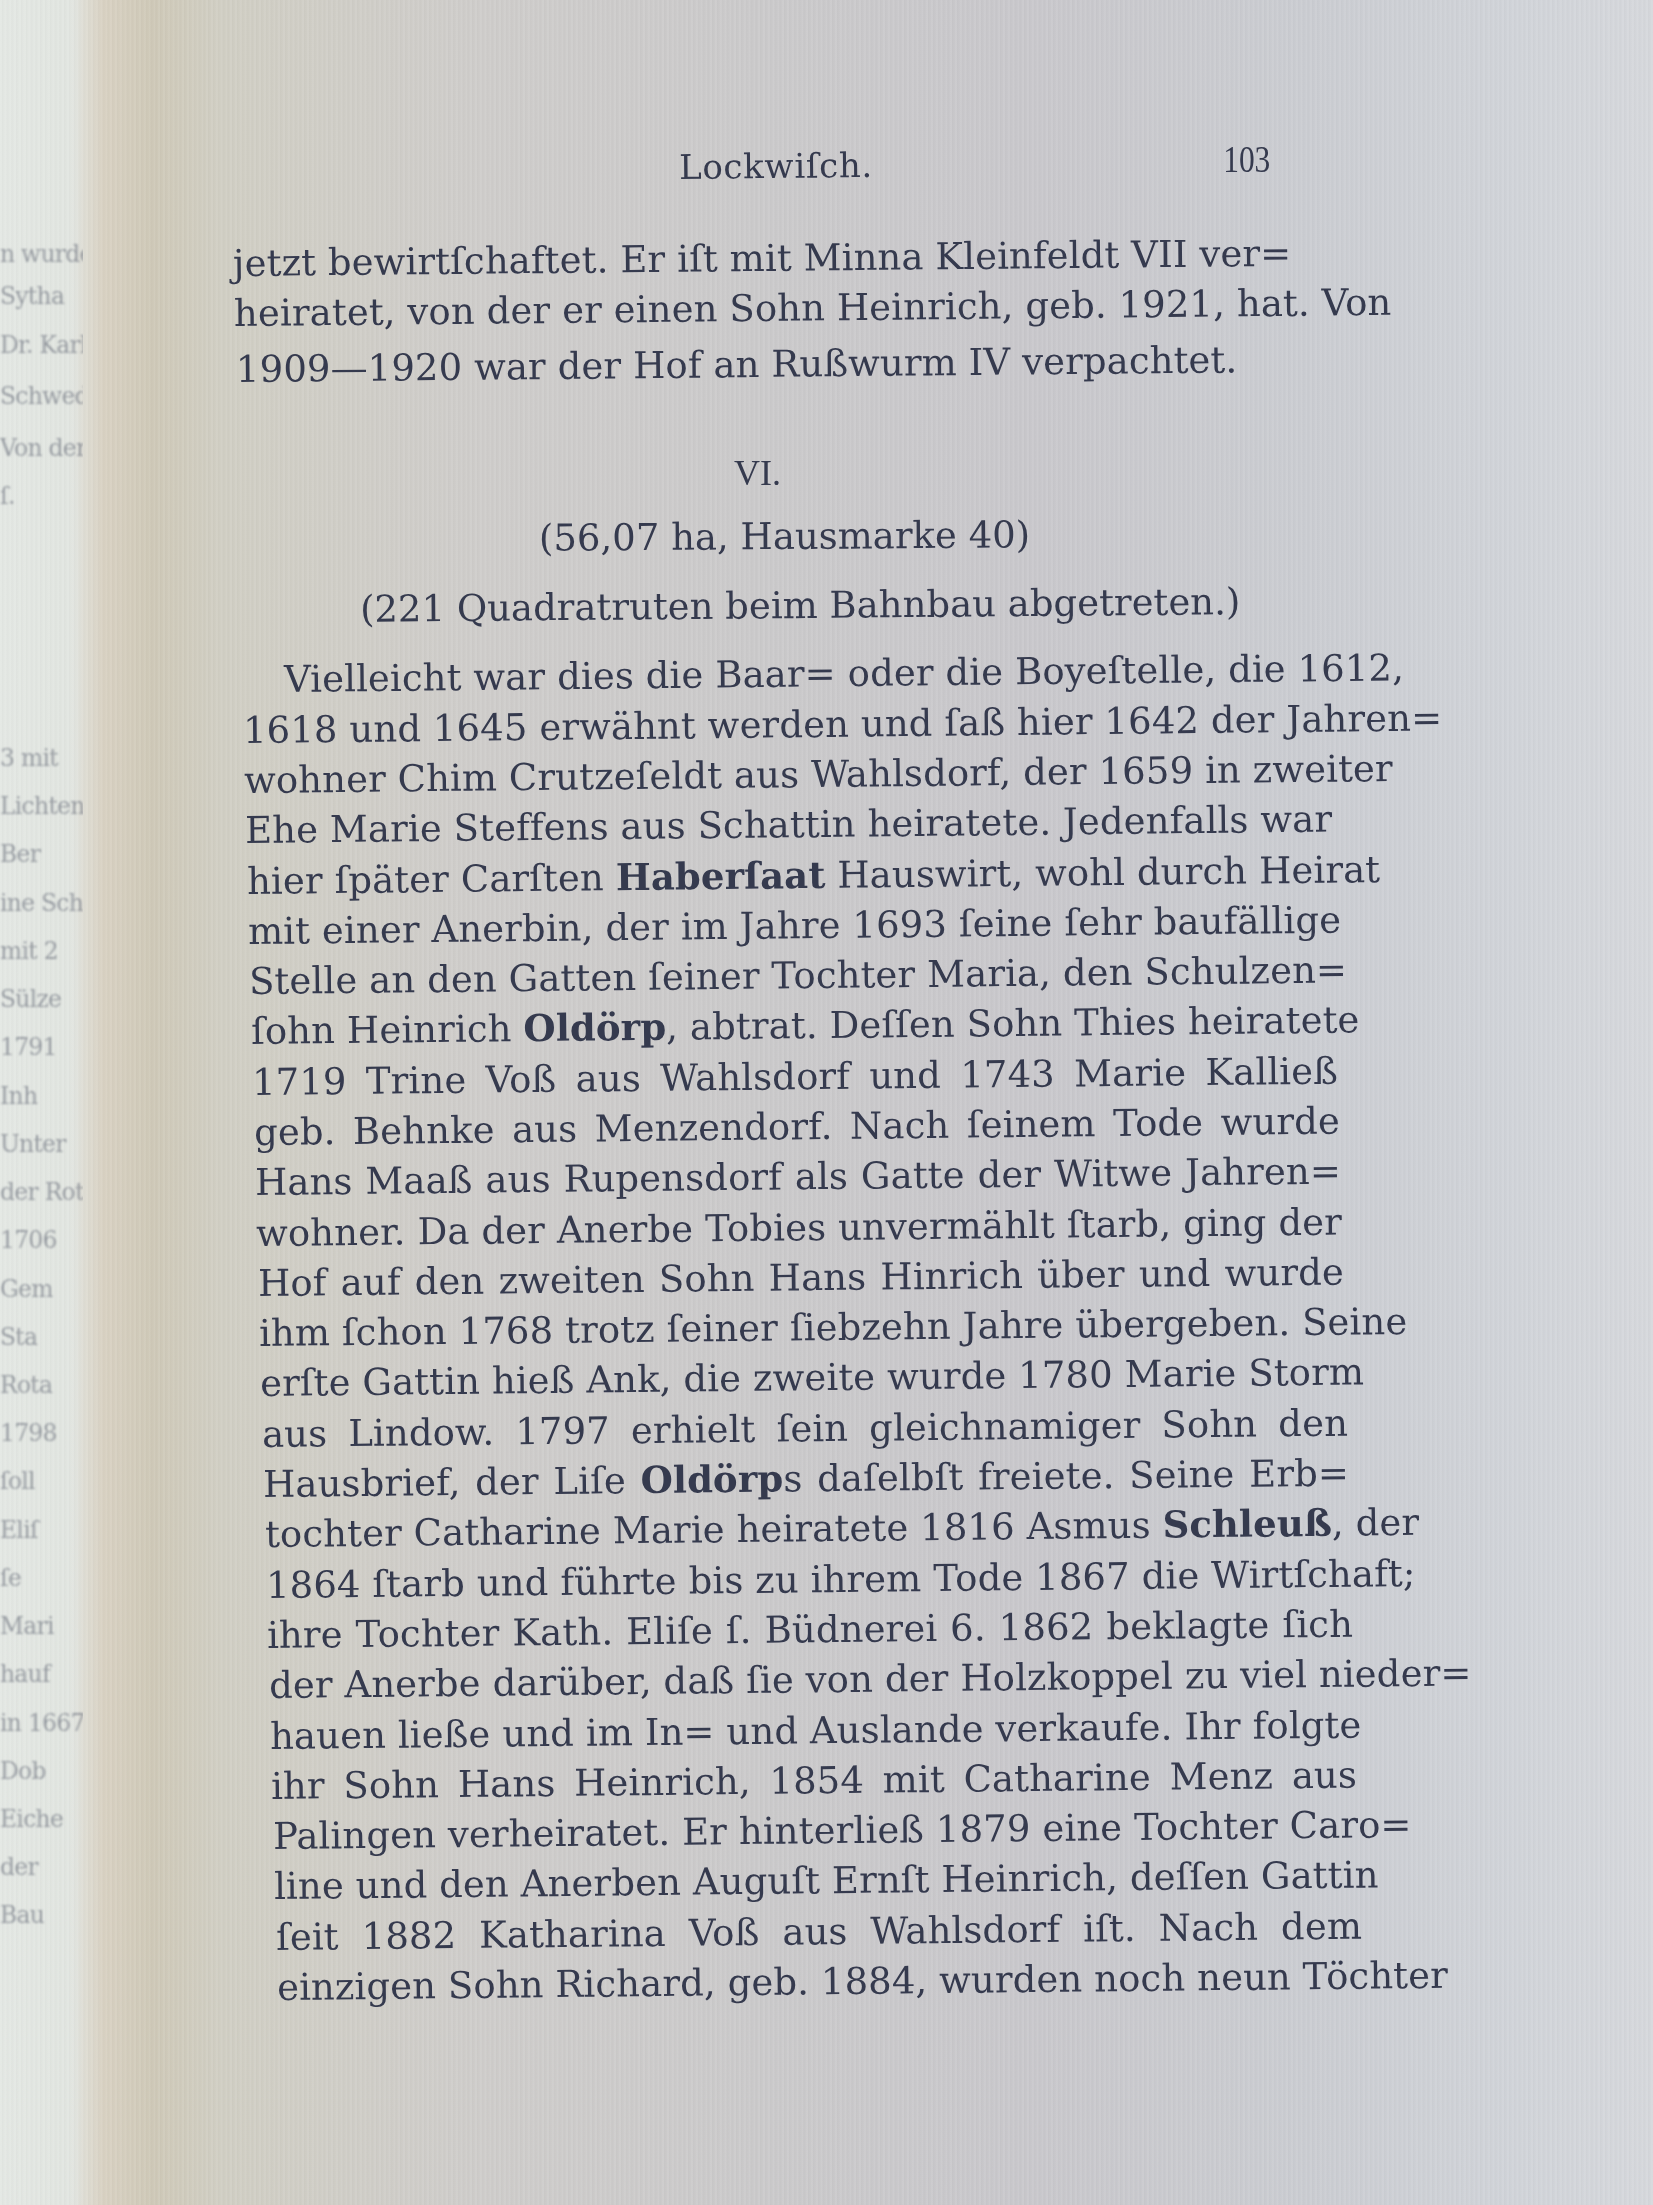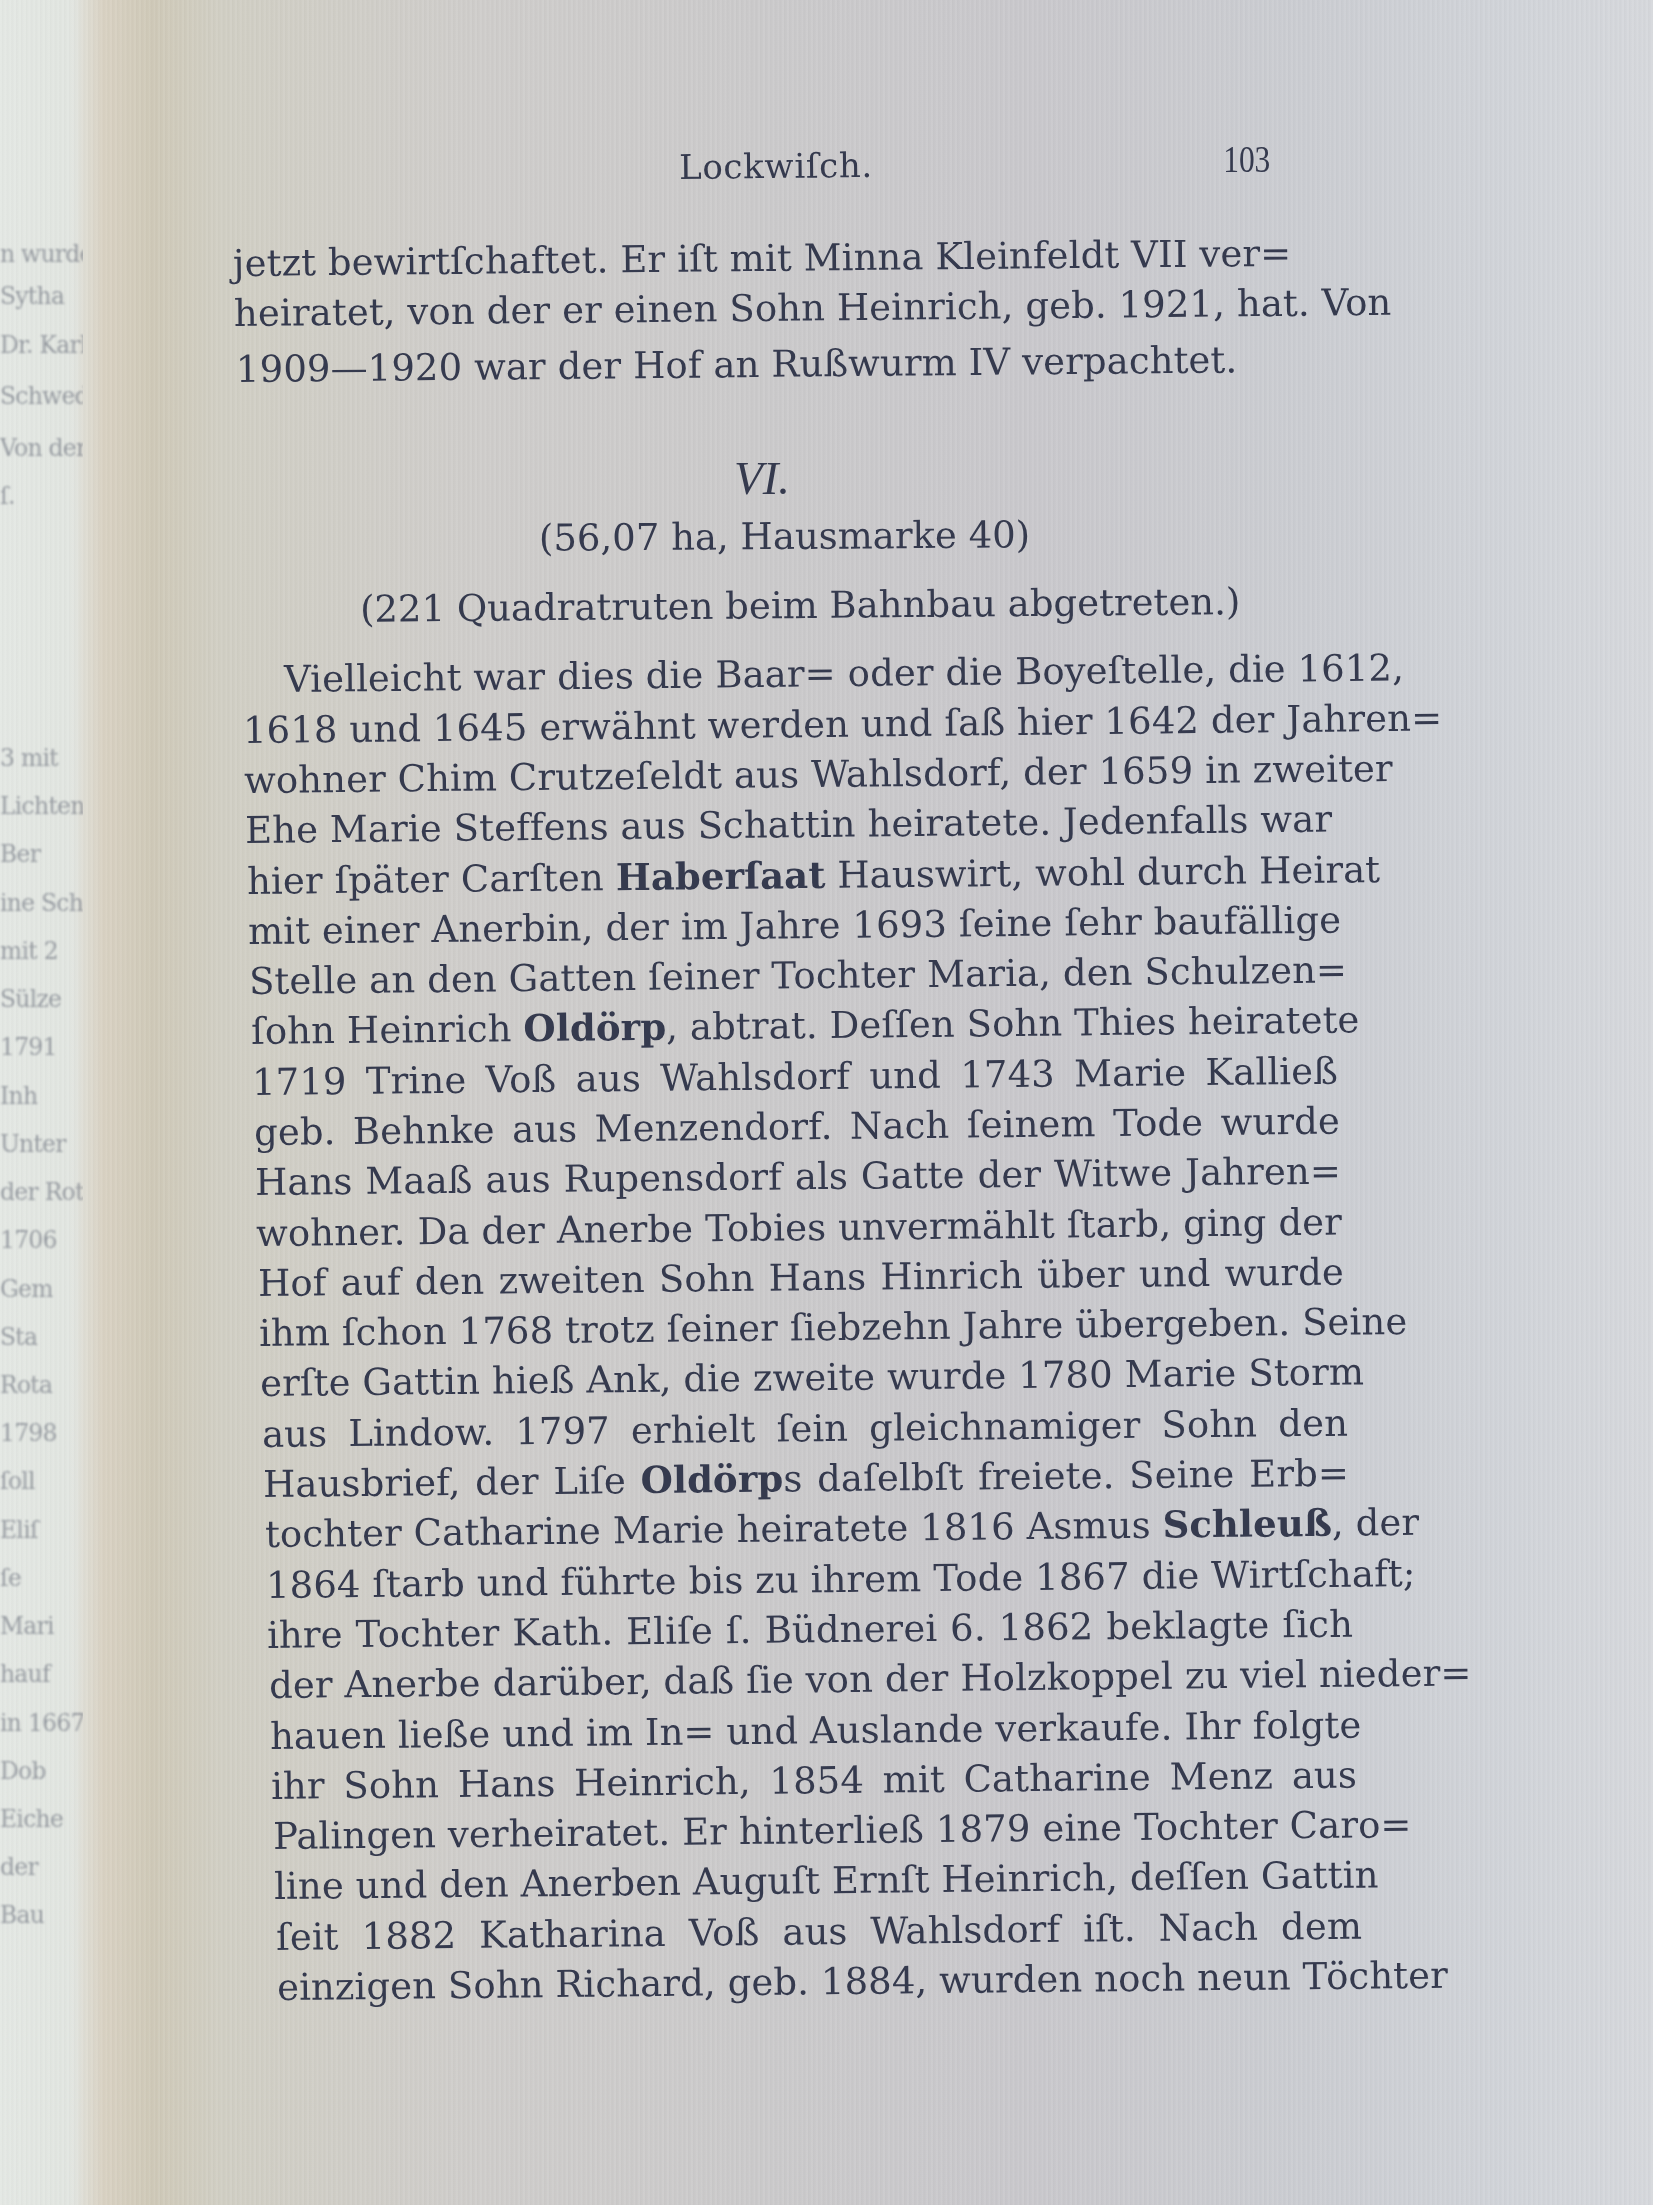--- a/index.html
+++ b/index.html
@@ -89,22 +89,21 @@
     transform-origin: left center;
   }
   .center {
     position: absolute;
     font-size: 37px;
     white-space: nowrap;
     line-height: 1;
   }
   .section-num {
     font-family: "Liberation Serif", serif;
-    font-size: 47px;
-    font-style: italic;
+    font-size: 36px;
   }
   .b { font-weight: bold; }
 </style>
 </head>
 <body>
 
 <div class="left-page">
   <div class="bleed" style="top:240px">n wurde</div>
   <div class="bleed" style="top:282px">Sytha</div>
   <div class="bleed" style="top:331px">Dr. Karl</div>

